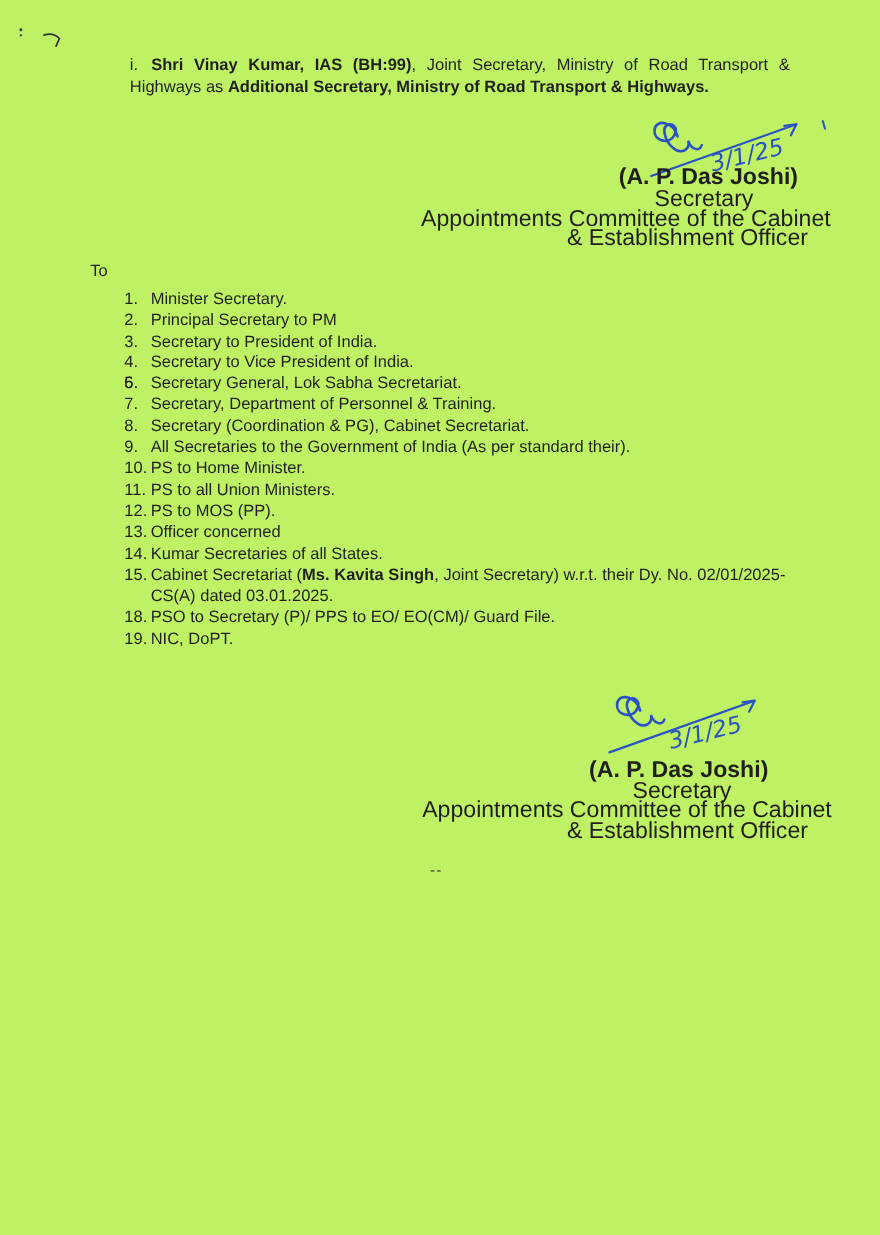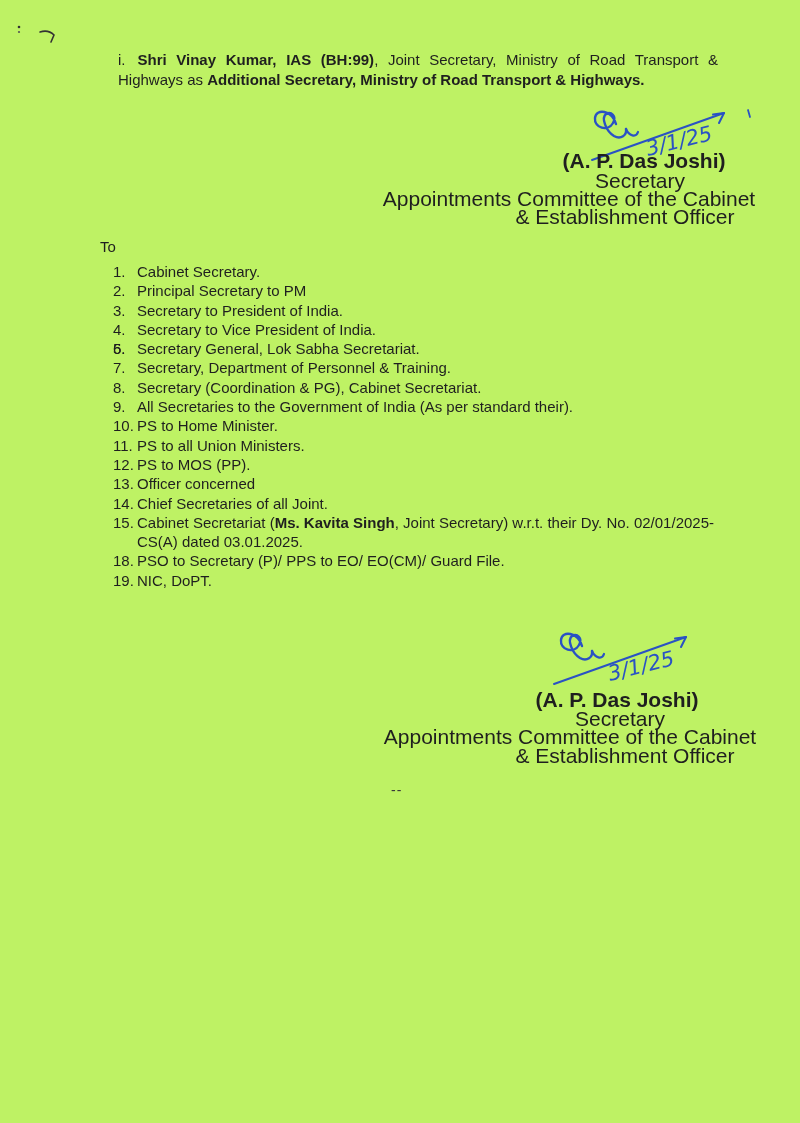--- a/index.html
+++ b/index.html
@@ -16,21 +16,21 @@
   .para{
     position:absolute;left:118px;top:50px;width:600px;
     font-size:15px;line-height:19.5px;text-align:justify;
   }
   .para .marker{padding-right:12px;}
   b,.b{font-weight:bold;}
   .line{
     position:absolute;transform:translateX(-50%);
     white-space:nowrap;font-size:21px;line-height:17px;
   }
-  .to-label{position:absolute;left:100px;top:238px;font-size:15px;}
+  .to-label{position:absolute;left:82px;top:238px;font-size:15px;}
   ol.recips{
     position:absolute;left:113px;top:262px;width:601px;
     margin:0;padding:0;list-style:none;
     font-size:15px;line-height:19.3px;text-align:justify;
   }
   ol.recips li{position:relative;padding-left:24px;}
   ol.recips .num{position:absolute;left:0;top:0;}
   .sig{position:absolute;color:#2a52c4;}
   .sig svg{display:block;}
   .footer-mark{position:absolute;left:391px;top:782px;font-size:14px;letter-spacing:1px;color:#3a3a3a;}
@@ -66,34 +66,34 @@
     <path d="M4,2 L6,9" stroke="currentColor" stroke-width="1.8" stroke-linecap="round"></path>
   </svg>
 
   <div class="line b" style="left:644px;top:152px;">(A. P. Das Joshi)</div>
   <div class="line" style="left:640px;top:172px;">Secretary</div>
   <div class="line" style="left:569px;top:190px;">Appointments Committee of the Cabinet</div>
   <div class="line" style="left:625px;top:208px;">&amp; Establishment Officer</div>
 
   <div class="to-label">To</div>
   <ol class="recips" id="recipient-list">
-      <li><span class="num">1.</span><span>Cabinet Secretary.</span></li>
+      <li><span class="num">1.</span><span>Minister Secretary.</span></li>
       <li><span class="num">2.</span><span>Principal Secretary to PM</span></li>
       <li><span class="num">3.</span><span>Secretary to President of India.</span></li>
       <li><span class="num">4.</span><span>Secretary to Vice President of India.</span></li>
       <li><span class="num">5.</span></li>
       <li><span class="num">6.</span><span>Secretary General, Lok Sabha Secretariat.</span></li>
       <li><span class="num">7.</span><span>Secretary, Department of Personnel &amp; Training.</span></li>
       <li><span class="num">8.</span><span>Secretary (Coordination &amp; PG), Cabinet Secretariat.</span></li>
       <li><span class="num">9.</span><span>All Secretaries to the Government of India (As per standard their).</span></li>
       <li><span class="num">10.</span><span>PS to Home Minister.</span></li>
       <li><span class="num">11.</span><span>PS to all Union Ministers.</span></li>
       <li><span class="num">12.</span><span>PS to MOS (PP).</span></li>
       <li><span class="num">13.</span><span>Officer concerned</span></li>
-      <li><span class="num">14.</span><span>Chief Secretaries of all Joint.</span></li>
+      <li><span class="num">14.</span><span>Kumar Secretaries of all States.</span></li>
       <li><span class="num">15.</span><span>Cabinet Secretariat (</span><span class="b">Ms. Kavita Singh</span><span>, Joint Secretary) w.r.t. their Dy. No. 02/01/2025-CS(A) dated 03.01.2025.</span></li>
       <li><span class="num">18.</span><span>PSO to Secretary (P)/ PPS to EO/ EO(CM)/ Guard File.</span></li>
       <li><span class="num">19.</span><span>NIC, DoPT.</span></li>
     </ol>
 
   <div class="sig" style="left: 550px; top: 624px; color: rgb(42, 82, 196);">
     <svg width="168" height="66" viewBox="0 0 168 66">
       <path d="M32,22 C28,8 12,6 11,16 C10,26 24,30 29,21 C33,14 27,9 22,12 C17,16 22,29 30,34 C37,38 43,33 42,27" fill="none" stroke="currentColor" stroke-width="2.4" stroke-linecap="round"></path>
       <path d="M42,27 C45,34 52,36 54,30" fill="none" stroke="currentColor" stroke-width="2.2" stroke-linecap="round"></path>
       <path d="M4,60 L136,13" fill="none" stroke="currentColor" stroke-width="2" stroke-linecap="round"></path>

